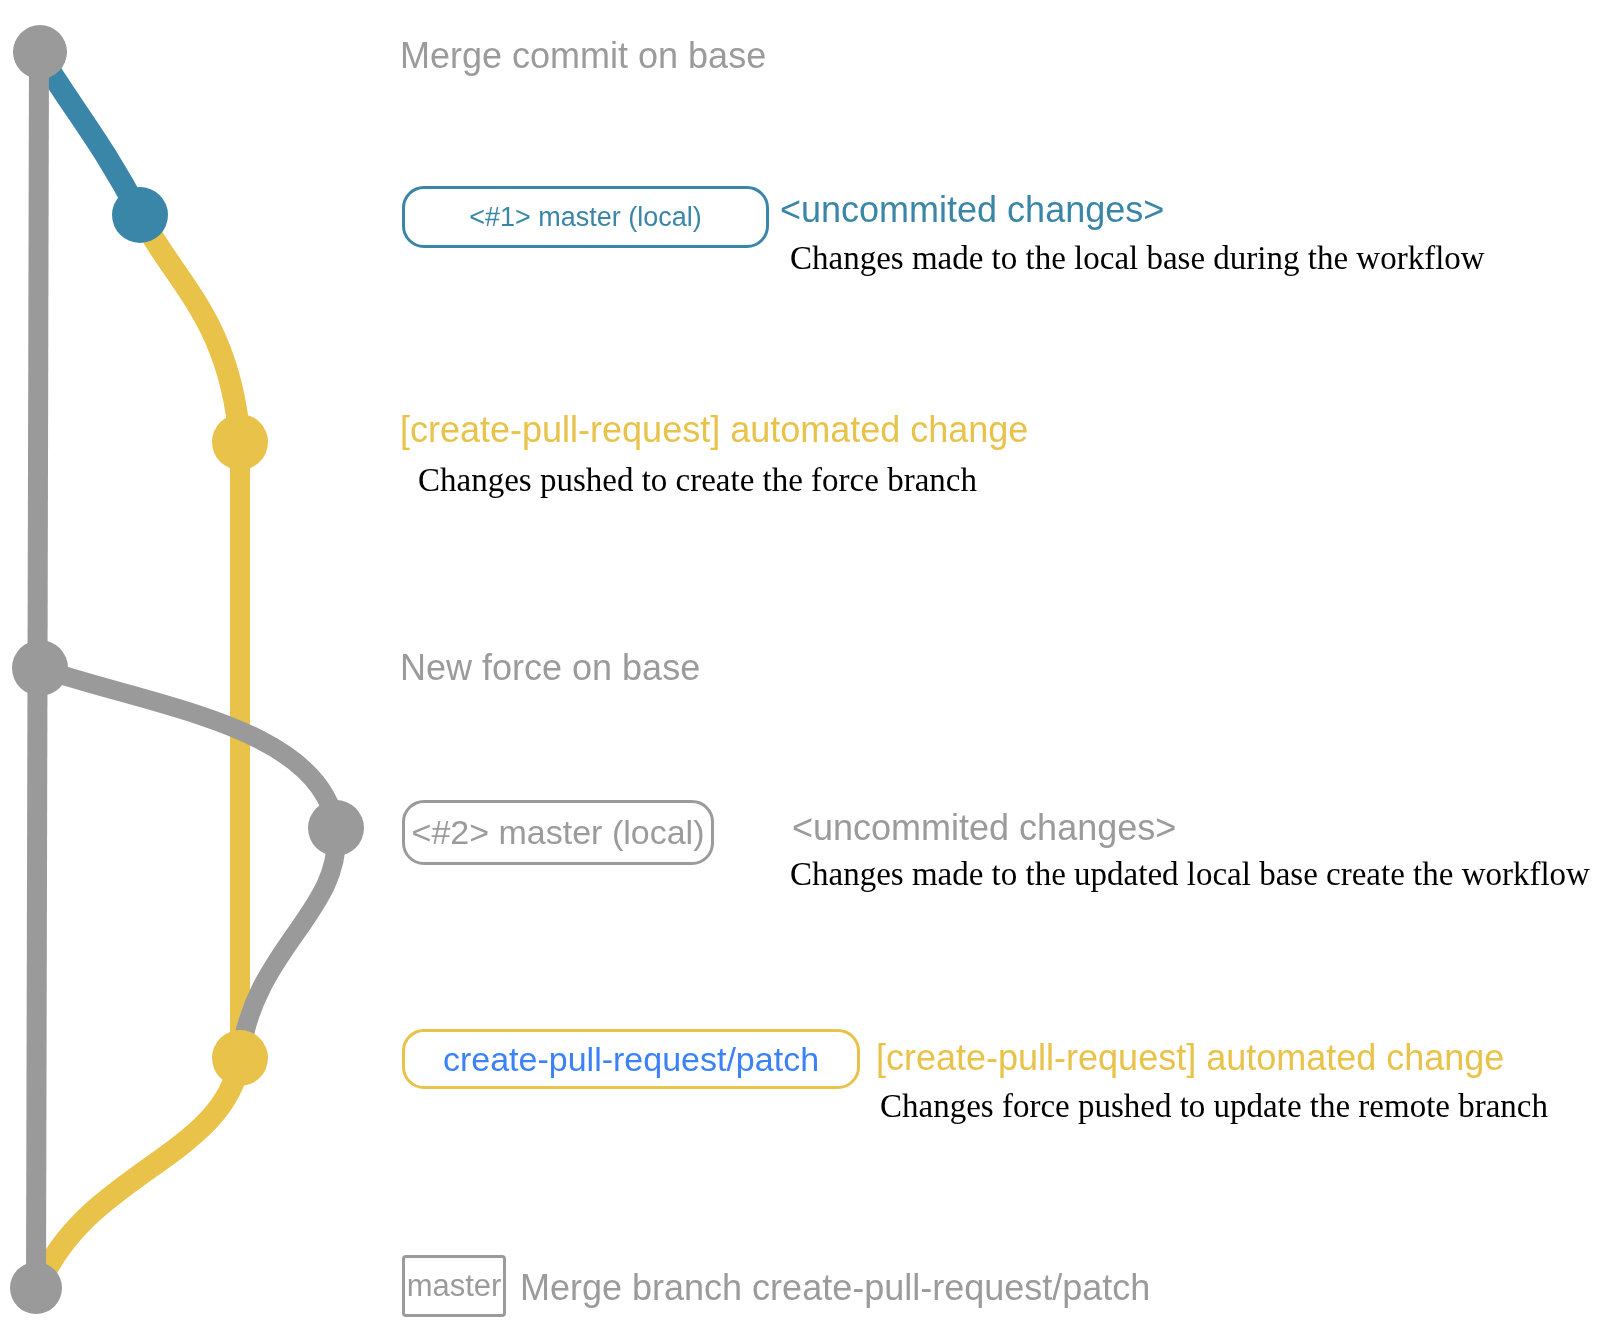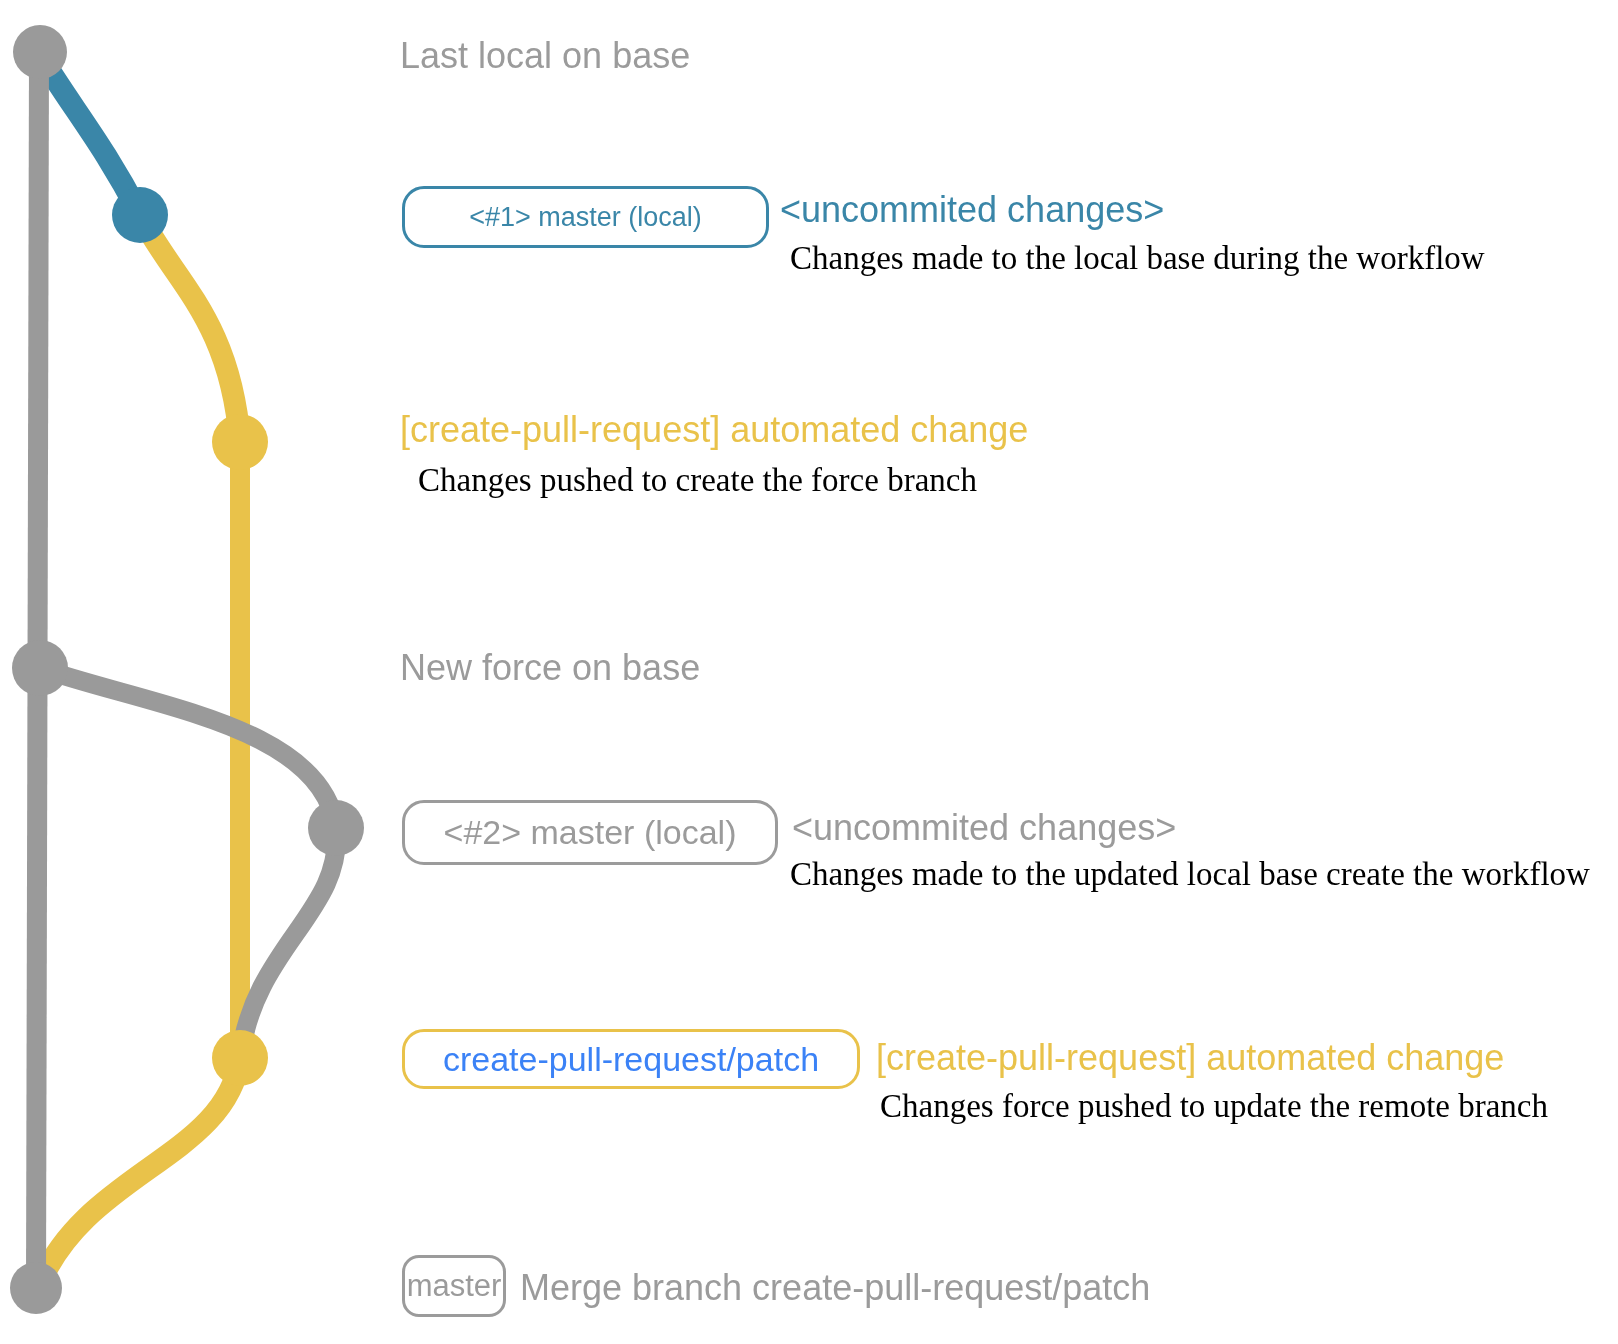--- a/index.html
+++ b/index.html
@@ -71,35 +71,35 @@
 
     <circle cx="40" cy="52" r="27" fill="#9a9a9a"></circle>
     <circle cx="140" cy="215" r="28" fill="#3a86a8"></circle>
     <circle cx="240" cy="442" r="28" fill="#e9c24a"></circle>
     <circle cx="40" cy="668" r="28" fill="#9a9a9a"></circle>
     <circle cx="336" cy="828" r="28" fill="#9a9a9a"></circle>
     <circle cx="240" cy="1058" r="28" fill="#e9c24a"></circle>
     <circle cx="36" cy="1288" r="26" fill="#9a9a9a"></circle>
   </svg>
 
-  <div class="txt sans36 gray-text" style="left:400px; top:36px;">Last local on base</div>
+  <div class="txt sans36 gray-text" style="left:400px; top:36px;">Merge commit on base</div>
 
   <div class="badge badge-blue" style="left:402px; top:186px; width:367px; height:62px; font-size:27px;">&lt;#1&gt; master (local)</div>
   <div class="txt sans36 blue-text" style="left:780px; top:190px;">&lt;uncommited changes&gt;</div>
   <div class="note" style="left:790px; top:240px;">Changes made to the local base during the workflow</div>
 
   <div class="txt sans36 yellow-text" style="left:400px; top:410px;">[create-pull-request] automated change</div>
   <div class="note" style="left:418px; top:462px;">Changes pushed to create the force branch</div>
 
   <div class="txt sans36 gray-text" style="left:400px; top:648px;">New force on base</div>
 
-  <div class="badge badge-gray" style="left:402px; top:800px; width:376px; height:65px; font-size:34px;">&lt;#2&gt; master (local)</div>
+  <div class="badge badge-gray" style="left:402px; top:800px; width:312px; height:65px; font-size:34px;">&lt;#2&gt; master (local)</div>
   <div class="txt sans36 gray-text" style="left:792px; top:808px;">&lt;uncommited changes&gt;</div>
   <div class="note" style="left:790px; top:856px;">Changes made to the updated local base create the workflow</div>
 
   <div class="badge badge-yellow" style="left:402px; top:1029px; width:458px; height:60px; font-size:34px;">create-pull-request/patch</div>
   <div class="txt sans36 yellow-text" style="left:876px; top:1038px;">[create-pull-request] automated change</div>
   <div class="note" style="left:880px; top:1088px;text-align:right;">Changes force pushed to update the remote branch</div>
 
-  <div class="badge badge-gray" style="left:402px; top:1255px; width:104px; height:62px; font-size:31px; border-radius:17px;">master</div>
+  <div class="badge badge-gray" style="left:402px; top:1255px; width:104px; height:62px; font-size:31px; border-radius:4px;">master</div>
   <div class="txt sans36 gray-text" style="left:520px; top:1268px;">Merge branch create-pull-request/patch</div>
 
 </div>
 
 </body></html>

